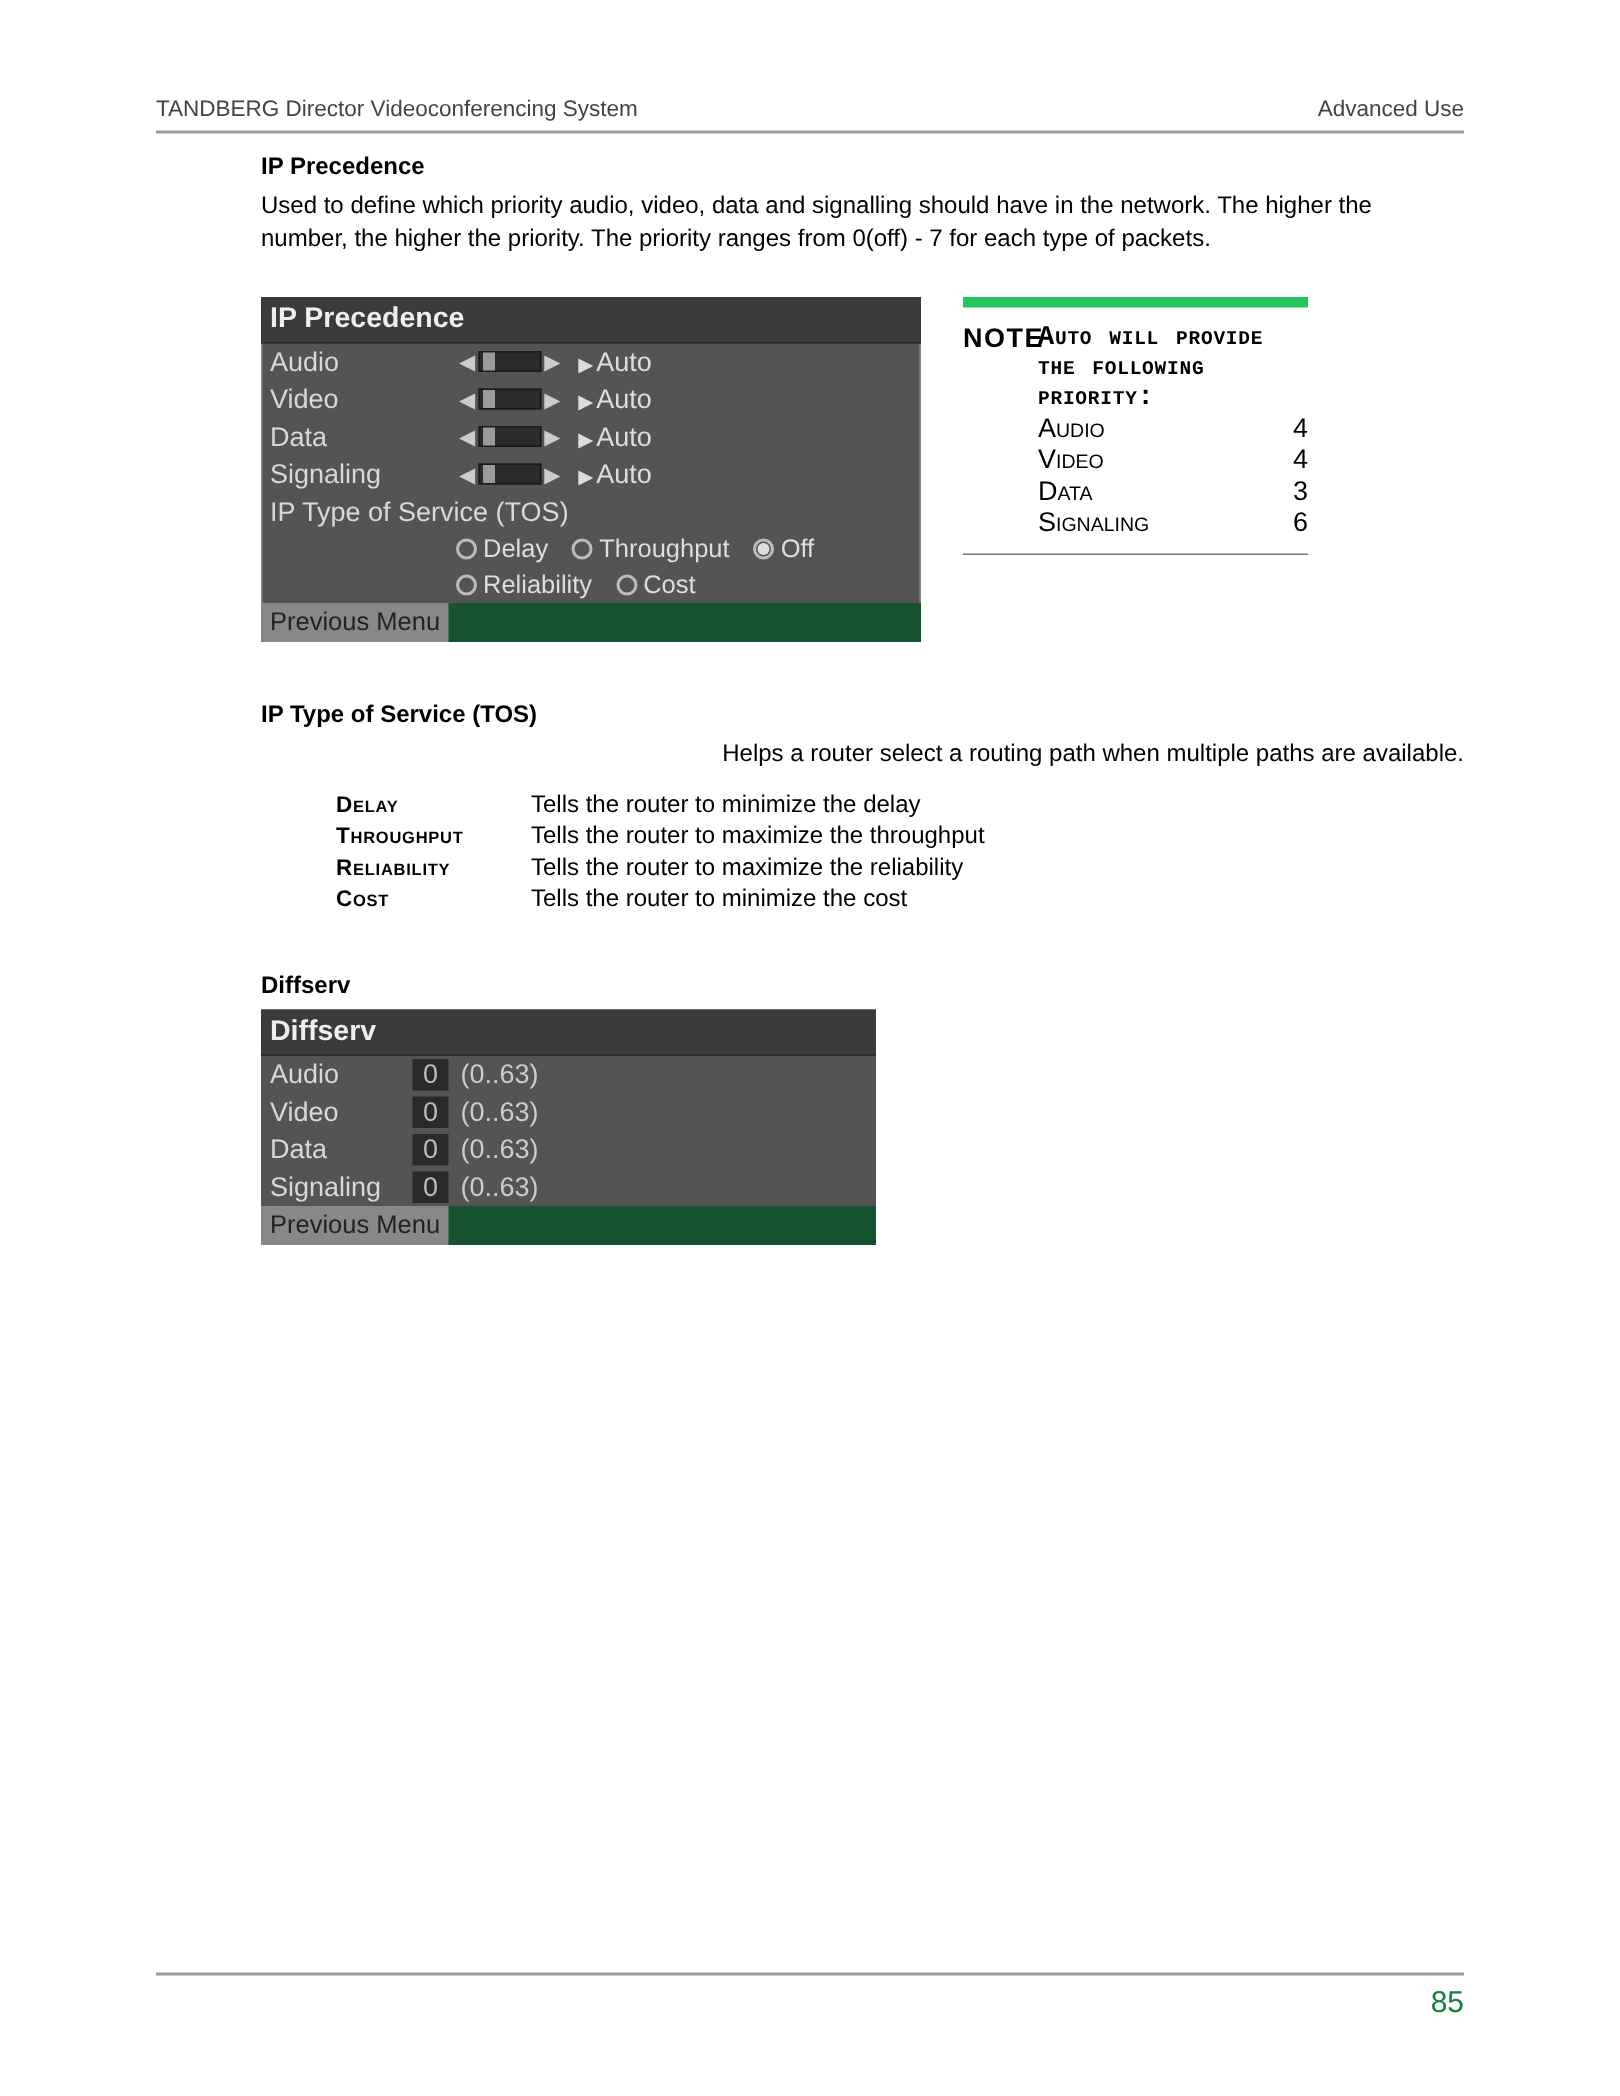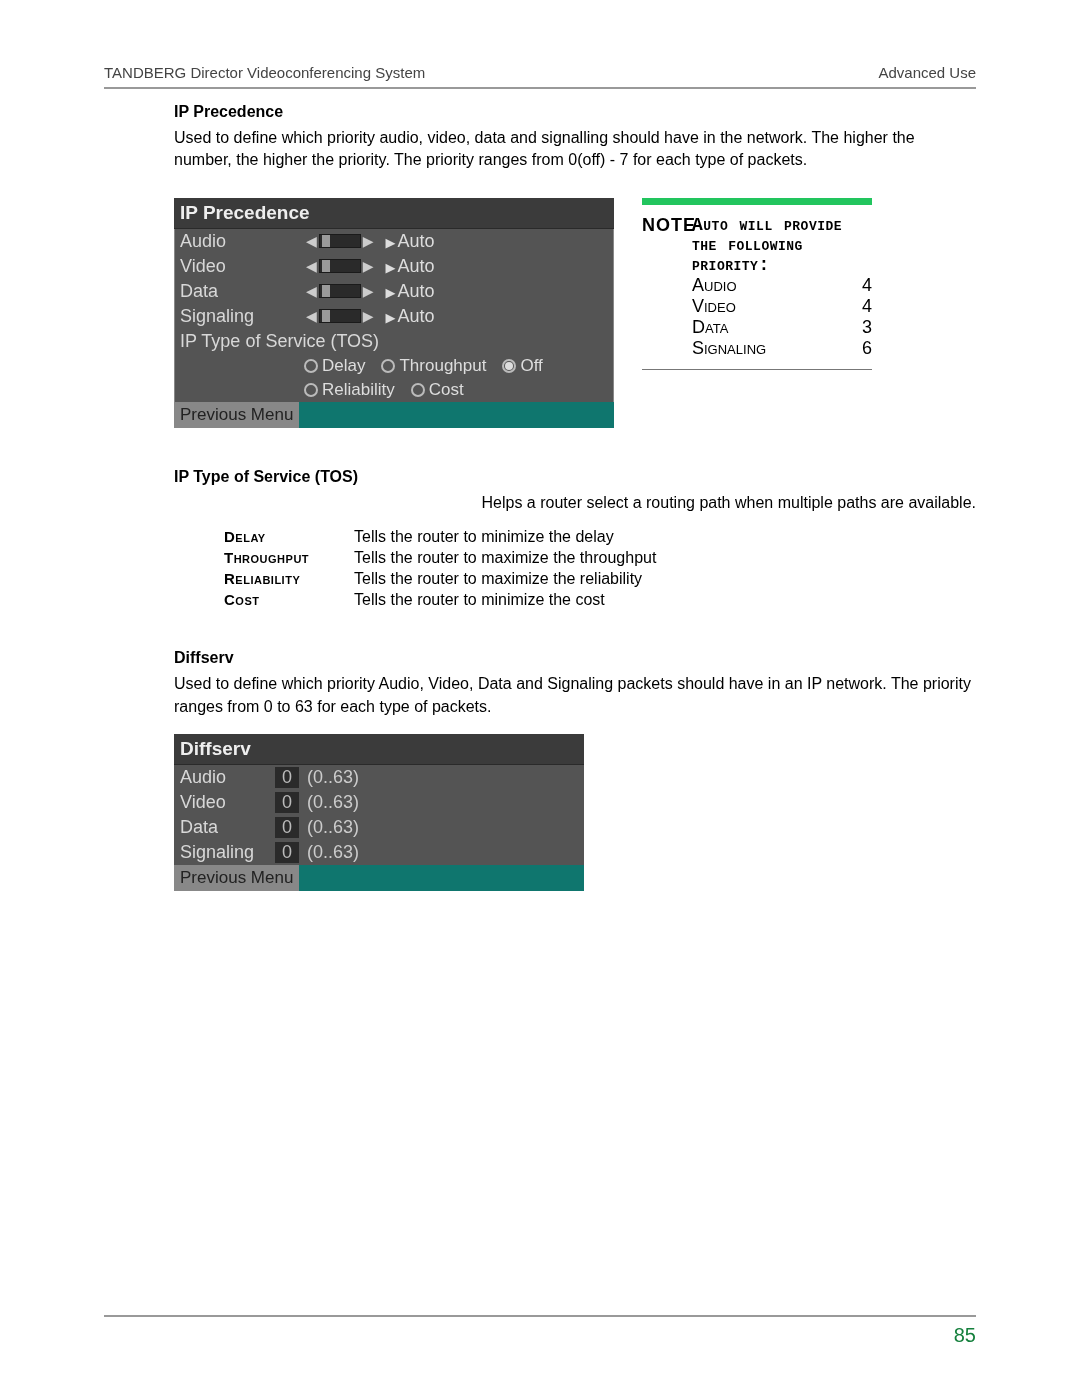--- a/index.html
+++ b/index.html
@@ -141,21 +141,21 @@
   }
   .menu-prev {
     background: #888;
     color: #222;
     font-weight: normal;
     padding: 3px 6px;
     font-size: 17px;
     display: inline-block;
   }
   .menu-prev-row {
-    background: #0f766e;
+    background: #14532d;
     padding: 0;
   }
   
   .note-box {
     width: 230px;
     border-top: 7px solid #22c55e;
     border-bottom: 1px solid #777;
     padding: 10px 0 10px 0;
     font-size: 18px;
     font-variant: small-caps;
@@ -353,21 +353,20 @@
       <span class="k">Reliability</span>
       <span class="v">Tells the router to maximize the reliability</span>
     </div>
     <div class="def-row">
       <span class="k">Cost</span>
       <span class="v">Tells the router to minimize the cost</span>
     </div>
   </div>
 
   <div class="section-title">Diffserv</div>
-  <div class="body-text" style="margin-bottom:16px;">Used to define which priority Audio, Video, Data and Signaling packets should have in an IP network. The priority ranges from 0 to 63 for each type of packets.</div>
 
   <div class="menu-box2">
     <div class="menu-title">Diffserv</div>
     <div class="diff-row">
       <span class="label">Audio</span>
       <span class="valbox">0</span>
       <span class="range">(0..63)</span>
     </div>
     <div class="diff-row">
       <span class="label">Video</span>

